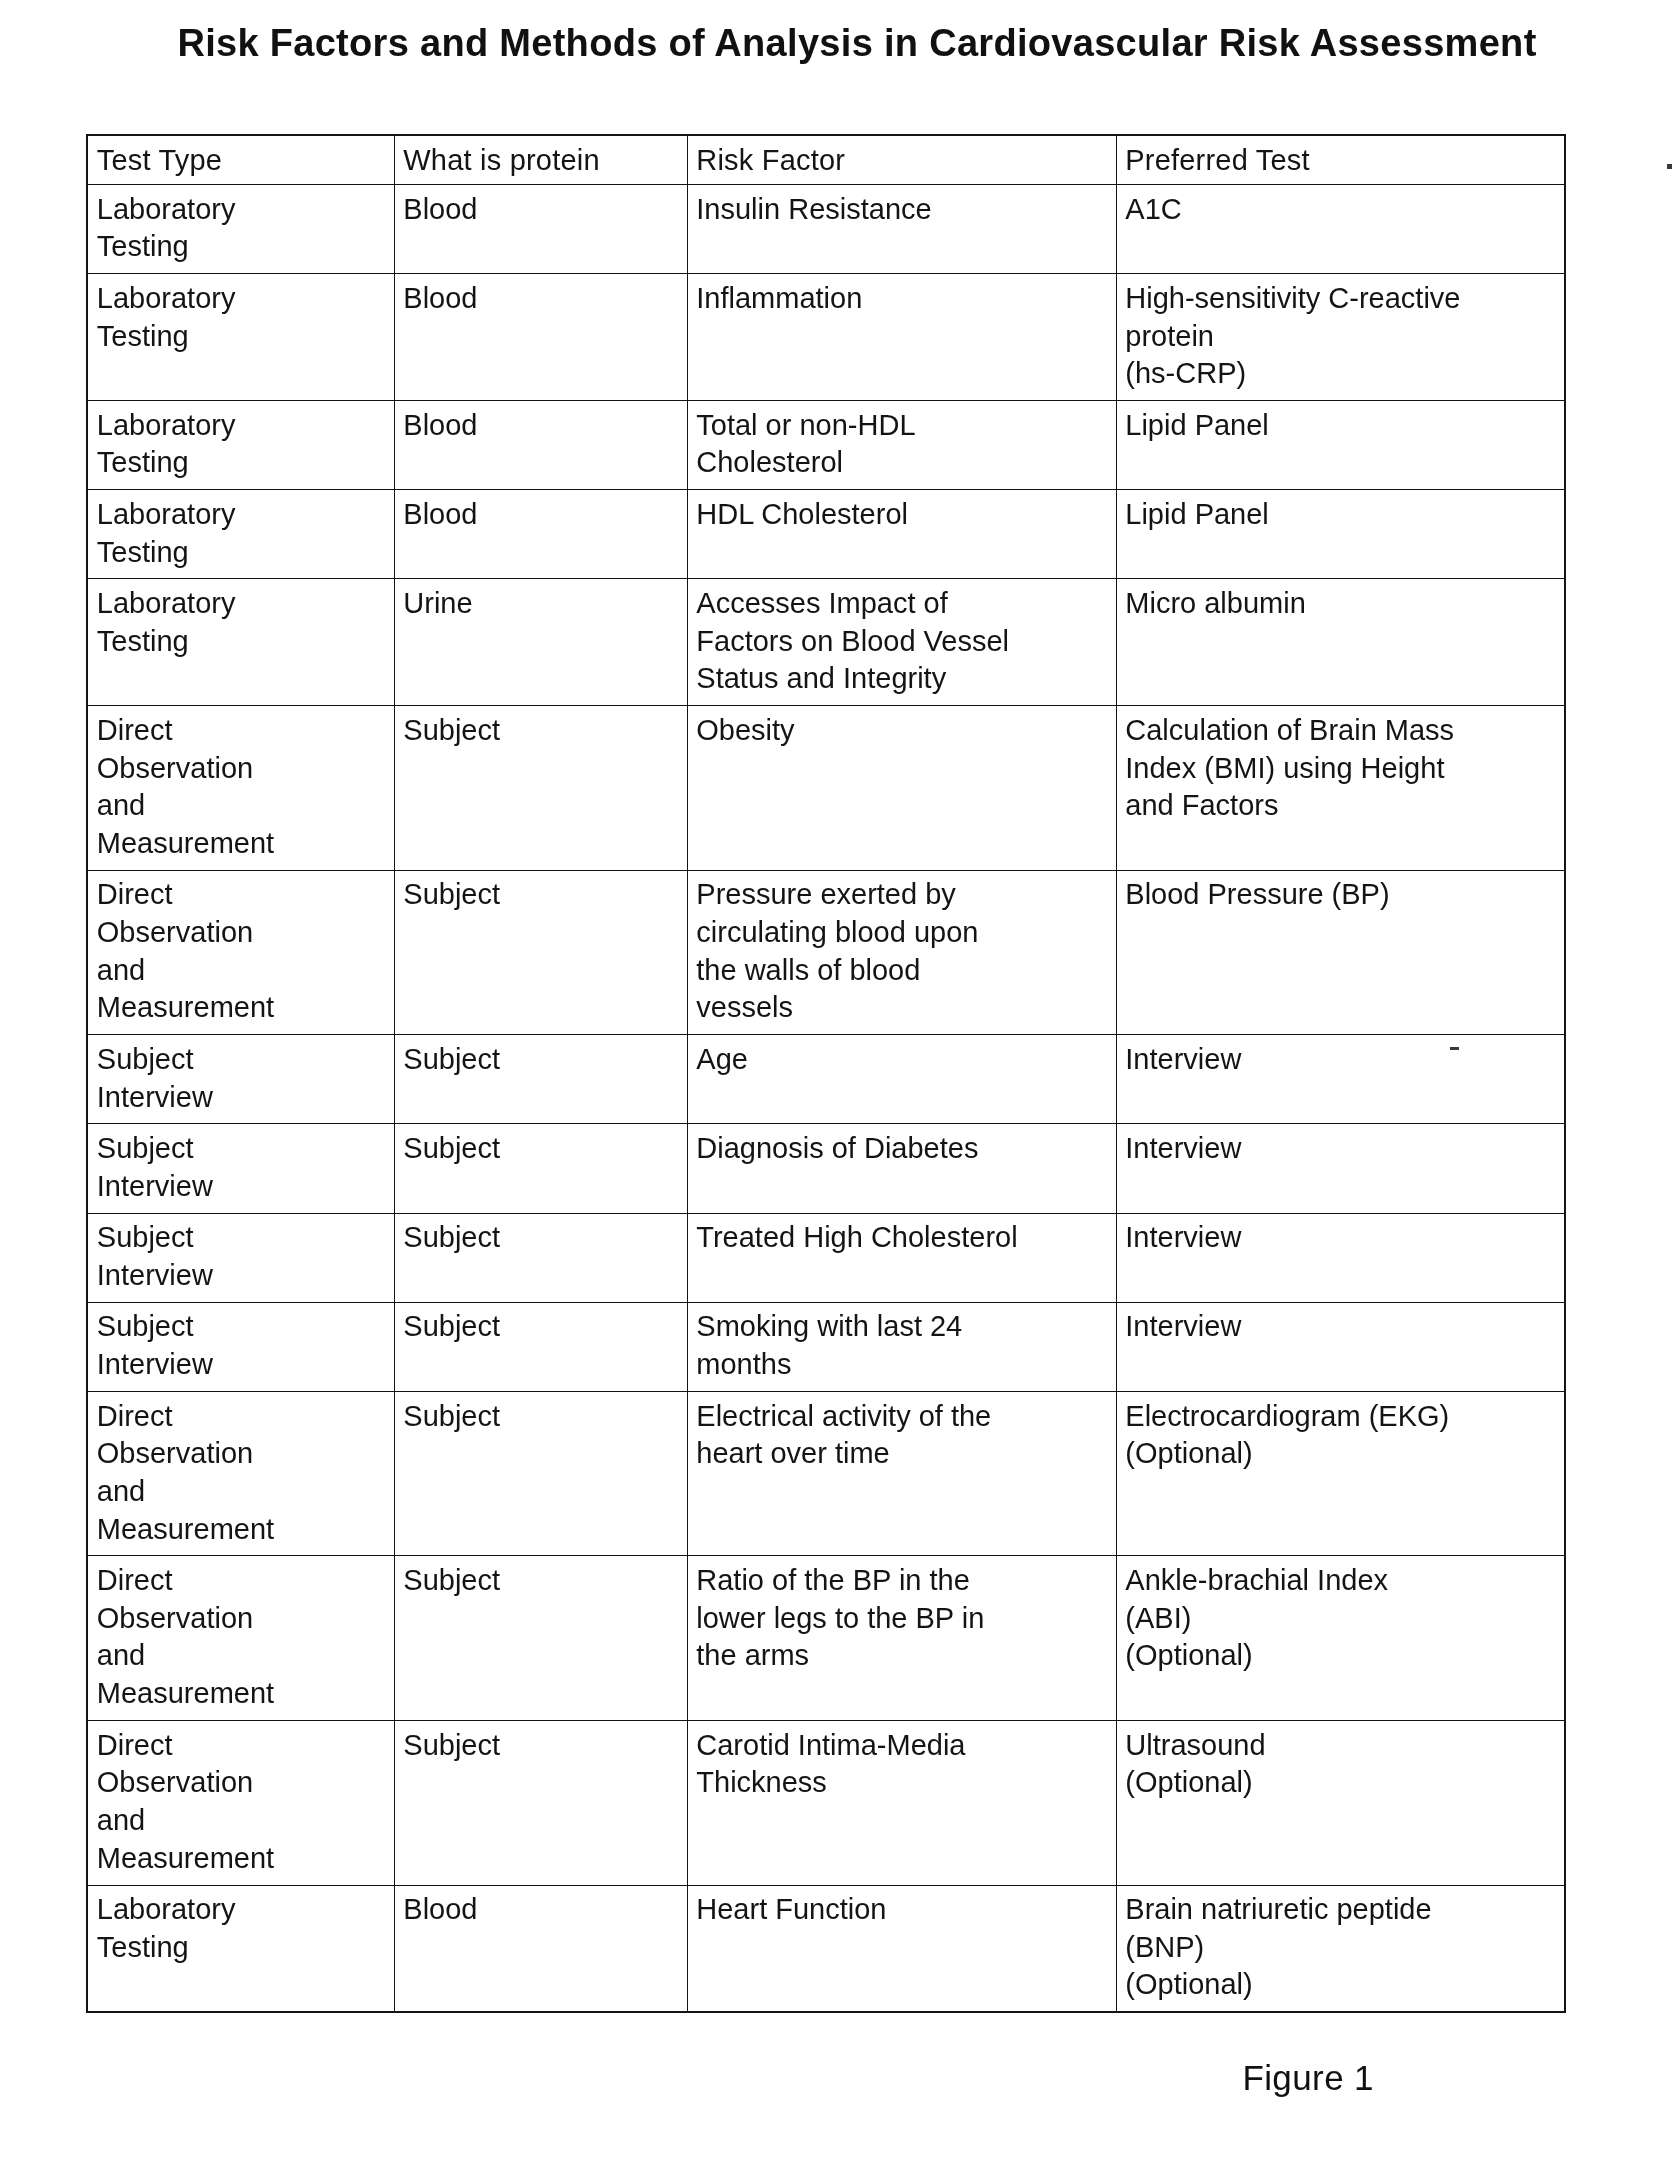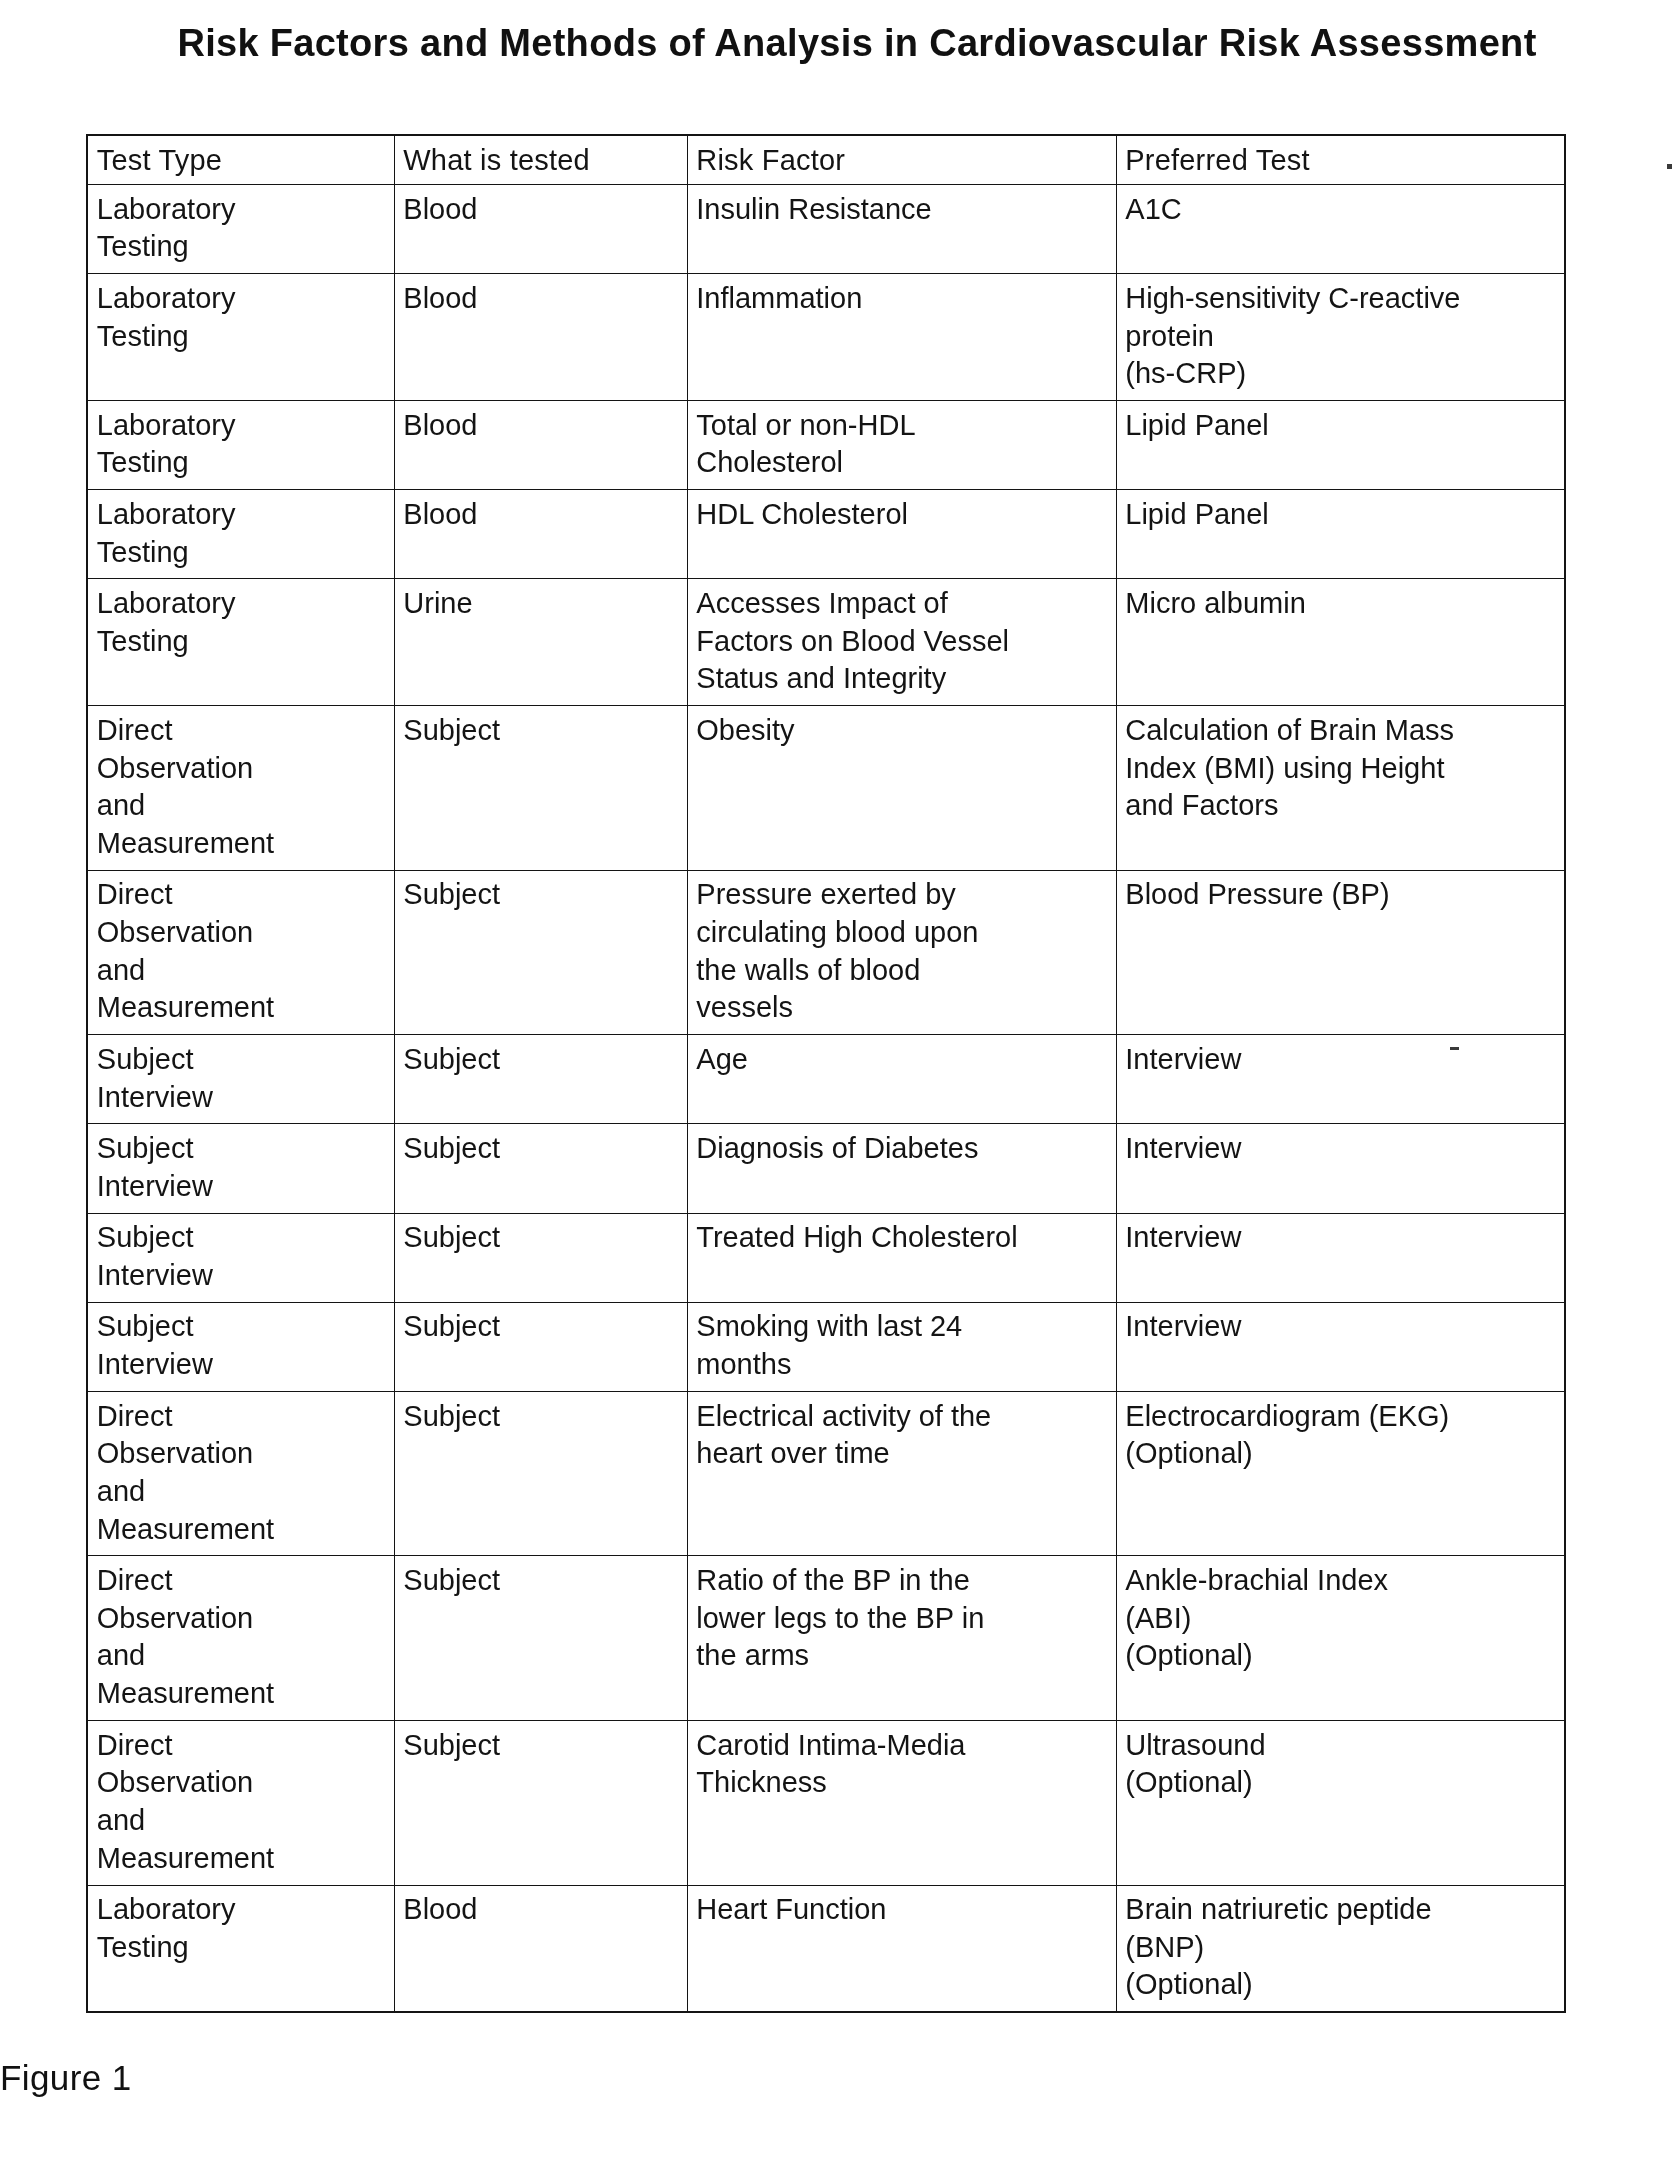--- a/index.html
+++ b/index.html
@@ -77,21 +77,21 @@
   table#risk-table {
     border: 2.4px solid #141414;
   }
 
   
   #figure-caption {
     position: absolute;
     top: 2058px;
     left: 0;
     width: 1374px;
-    text-align: left;
+    text-align: right;
     font-size: 35px;
     color: #111;
     letter-spacing: 0.4px;
   }
 
   
   .speck {
     position: absolute;
     background: #3a3a3a;
   }
@@ -107,21 +107,21 @@
   <table id="risk-table">
     <colgroup>
       <col class="c0">
         <col class="c1">
         <col class="c2">
         <col class="c3">
     </colgroup>
     <thead>
       <tr>
         <th>Test Type</th>
-        <th>What is tested</th>
+        <th>What is protein</th>
         <th>Risk Factor</th>
         <th>Preferred Test</th>
       </tr>
     </thead>
     <tbody id="risk-table-body">
         <tr>
           <td>
             <span class="line">Laboratory</span>
             <span class="line">Testing</span>
           </td>

